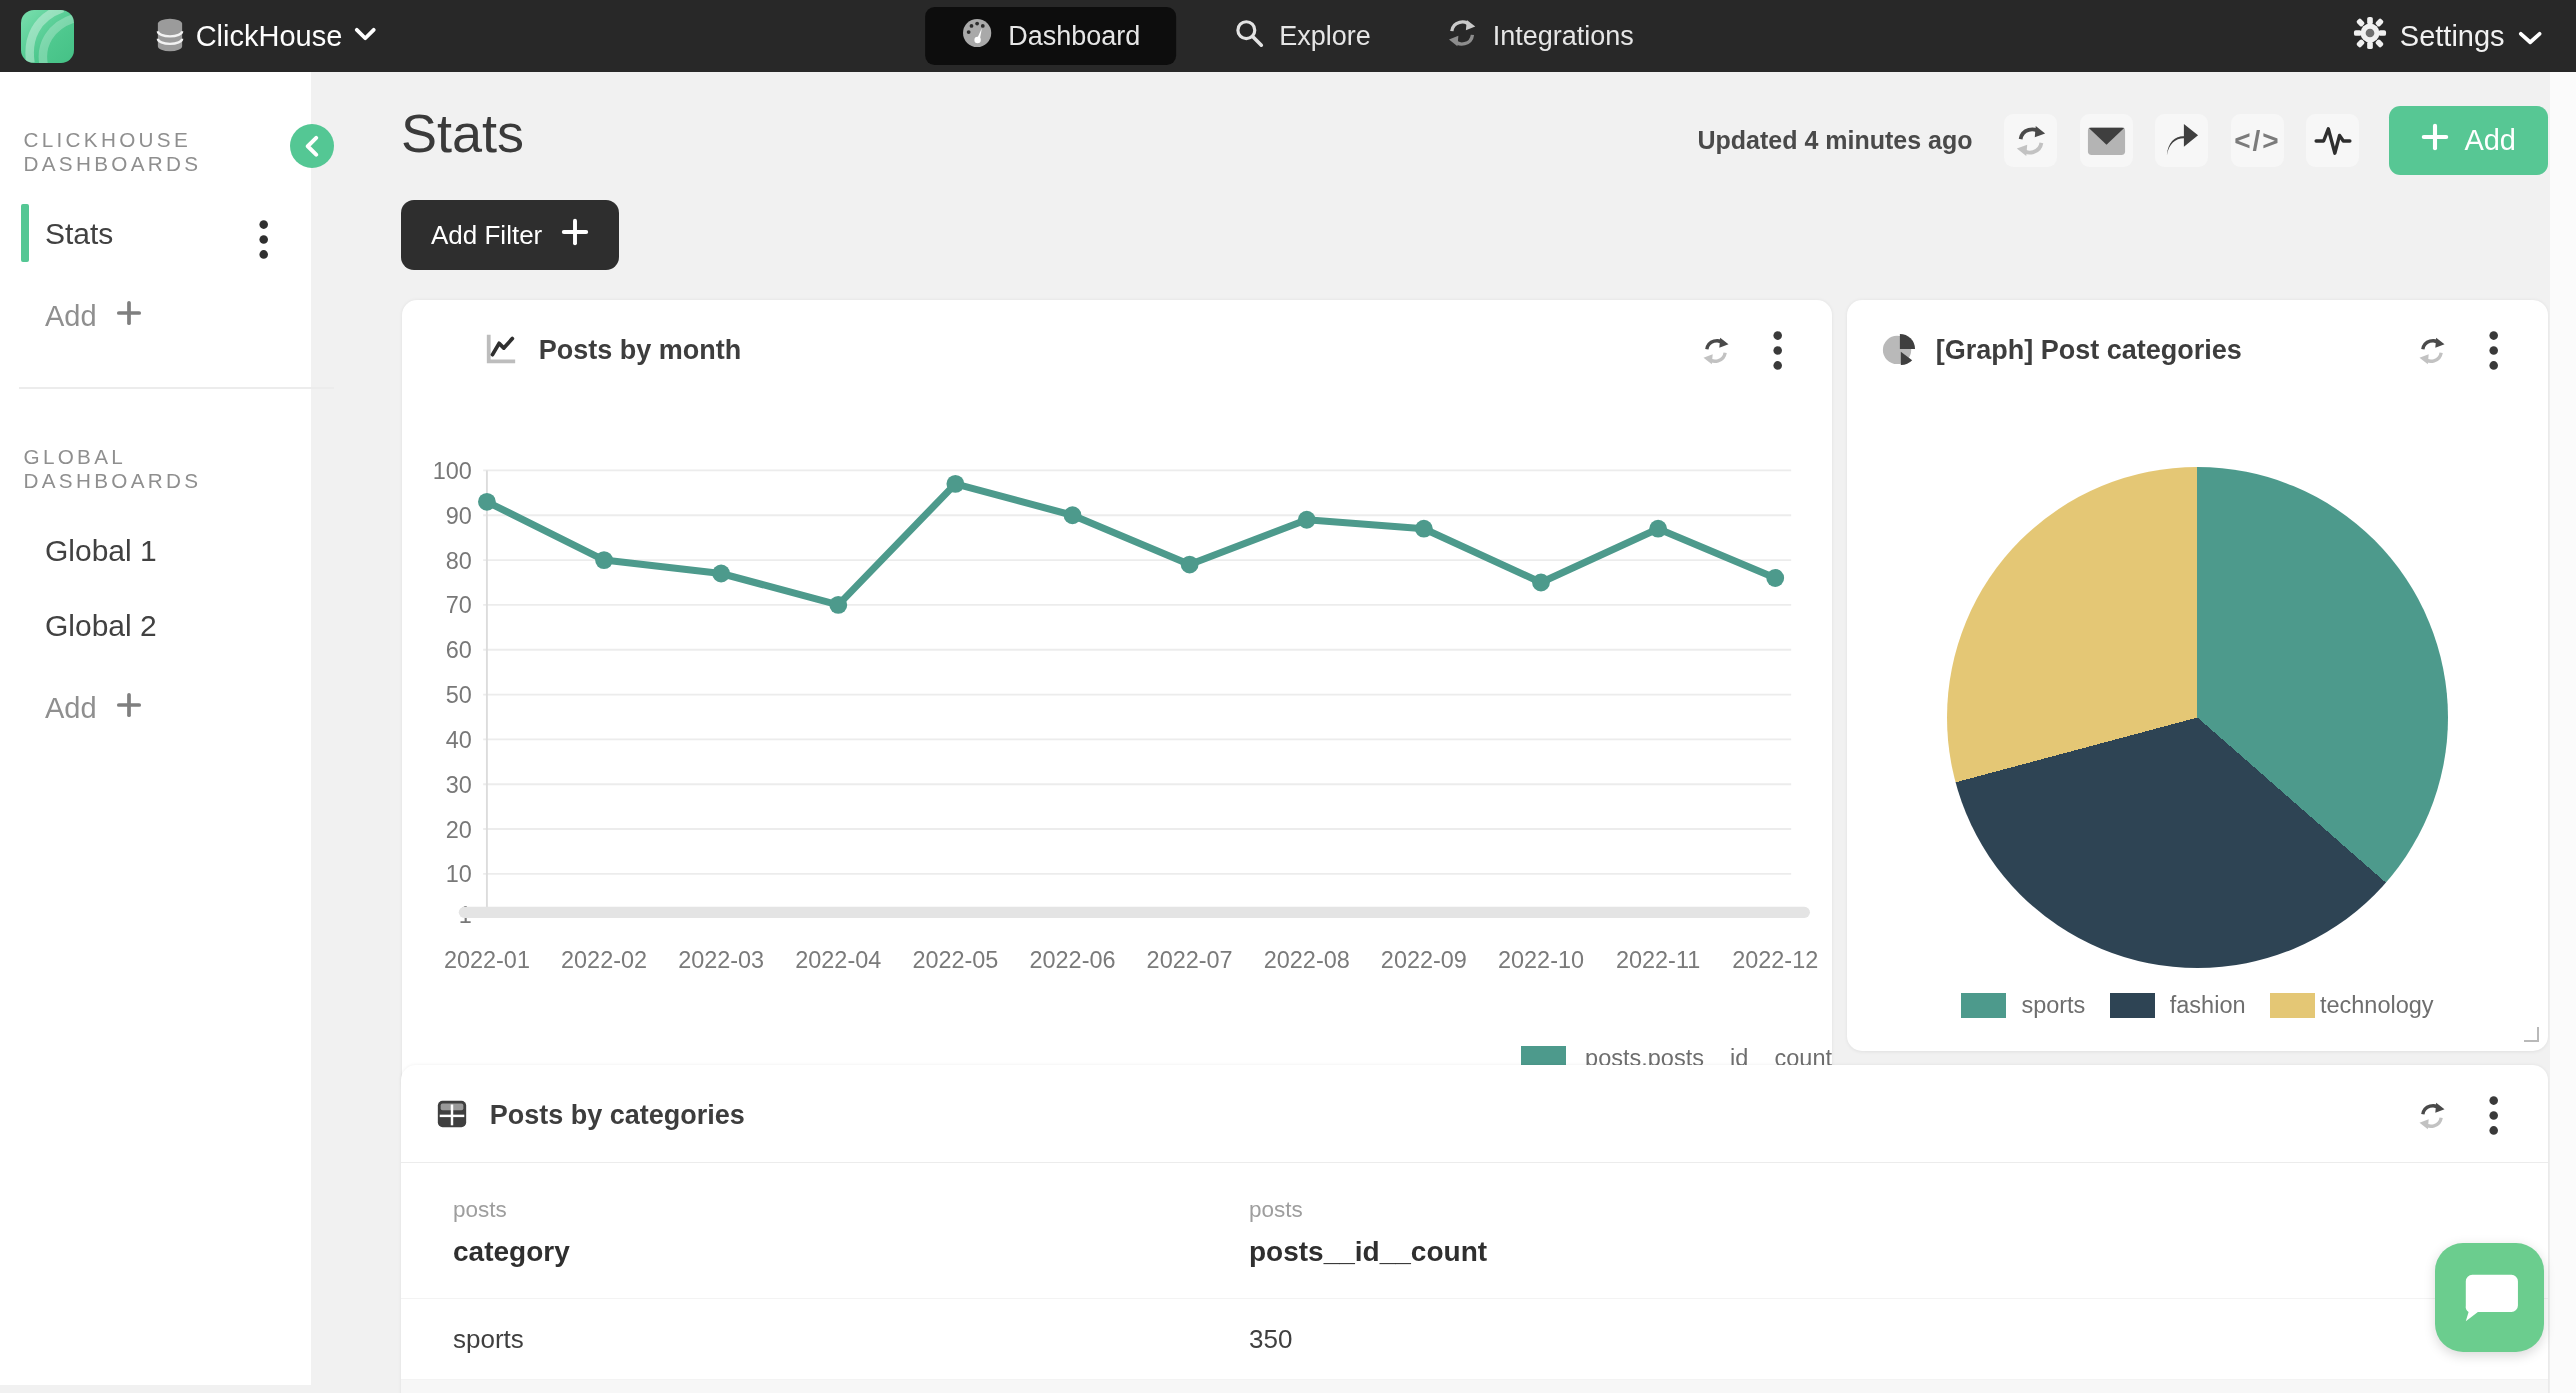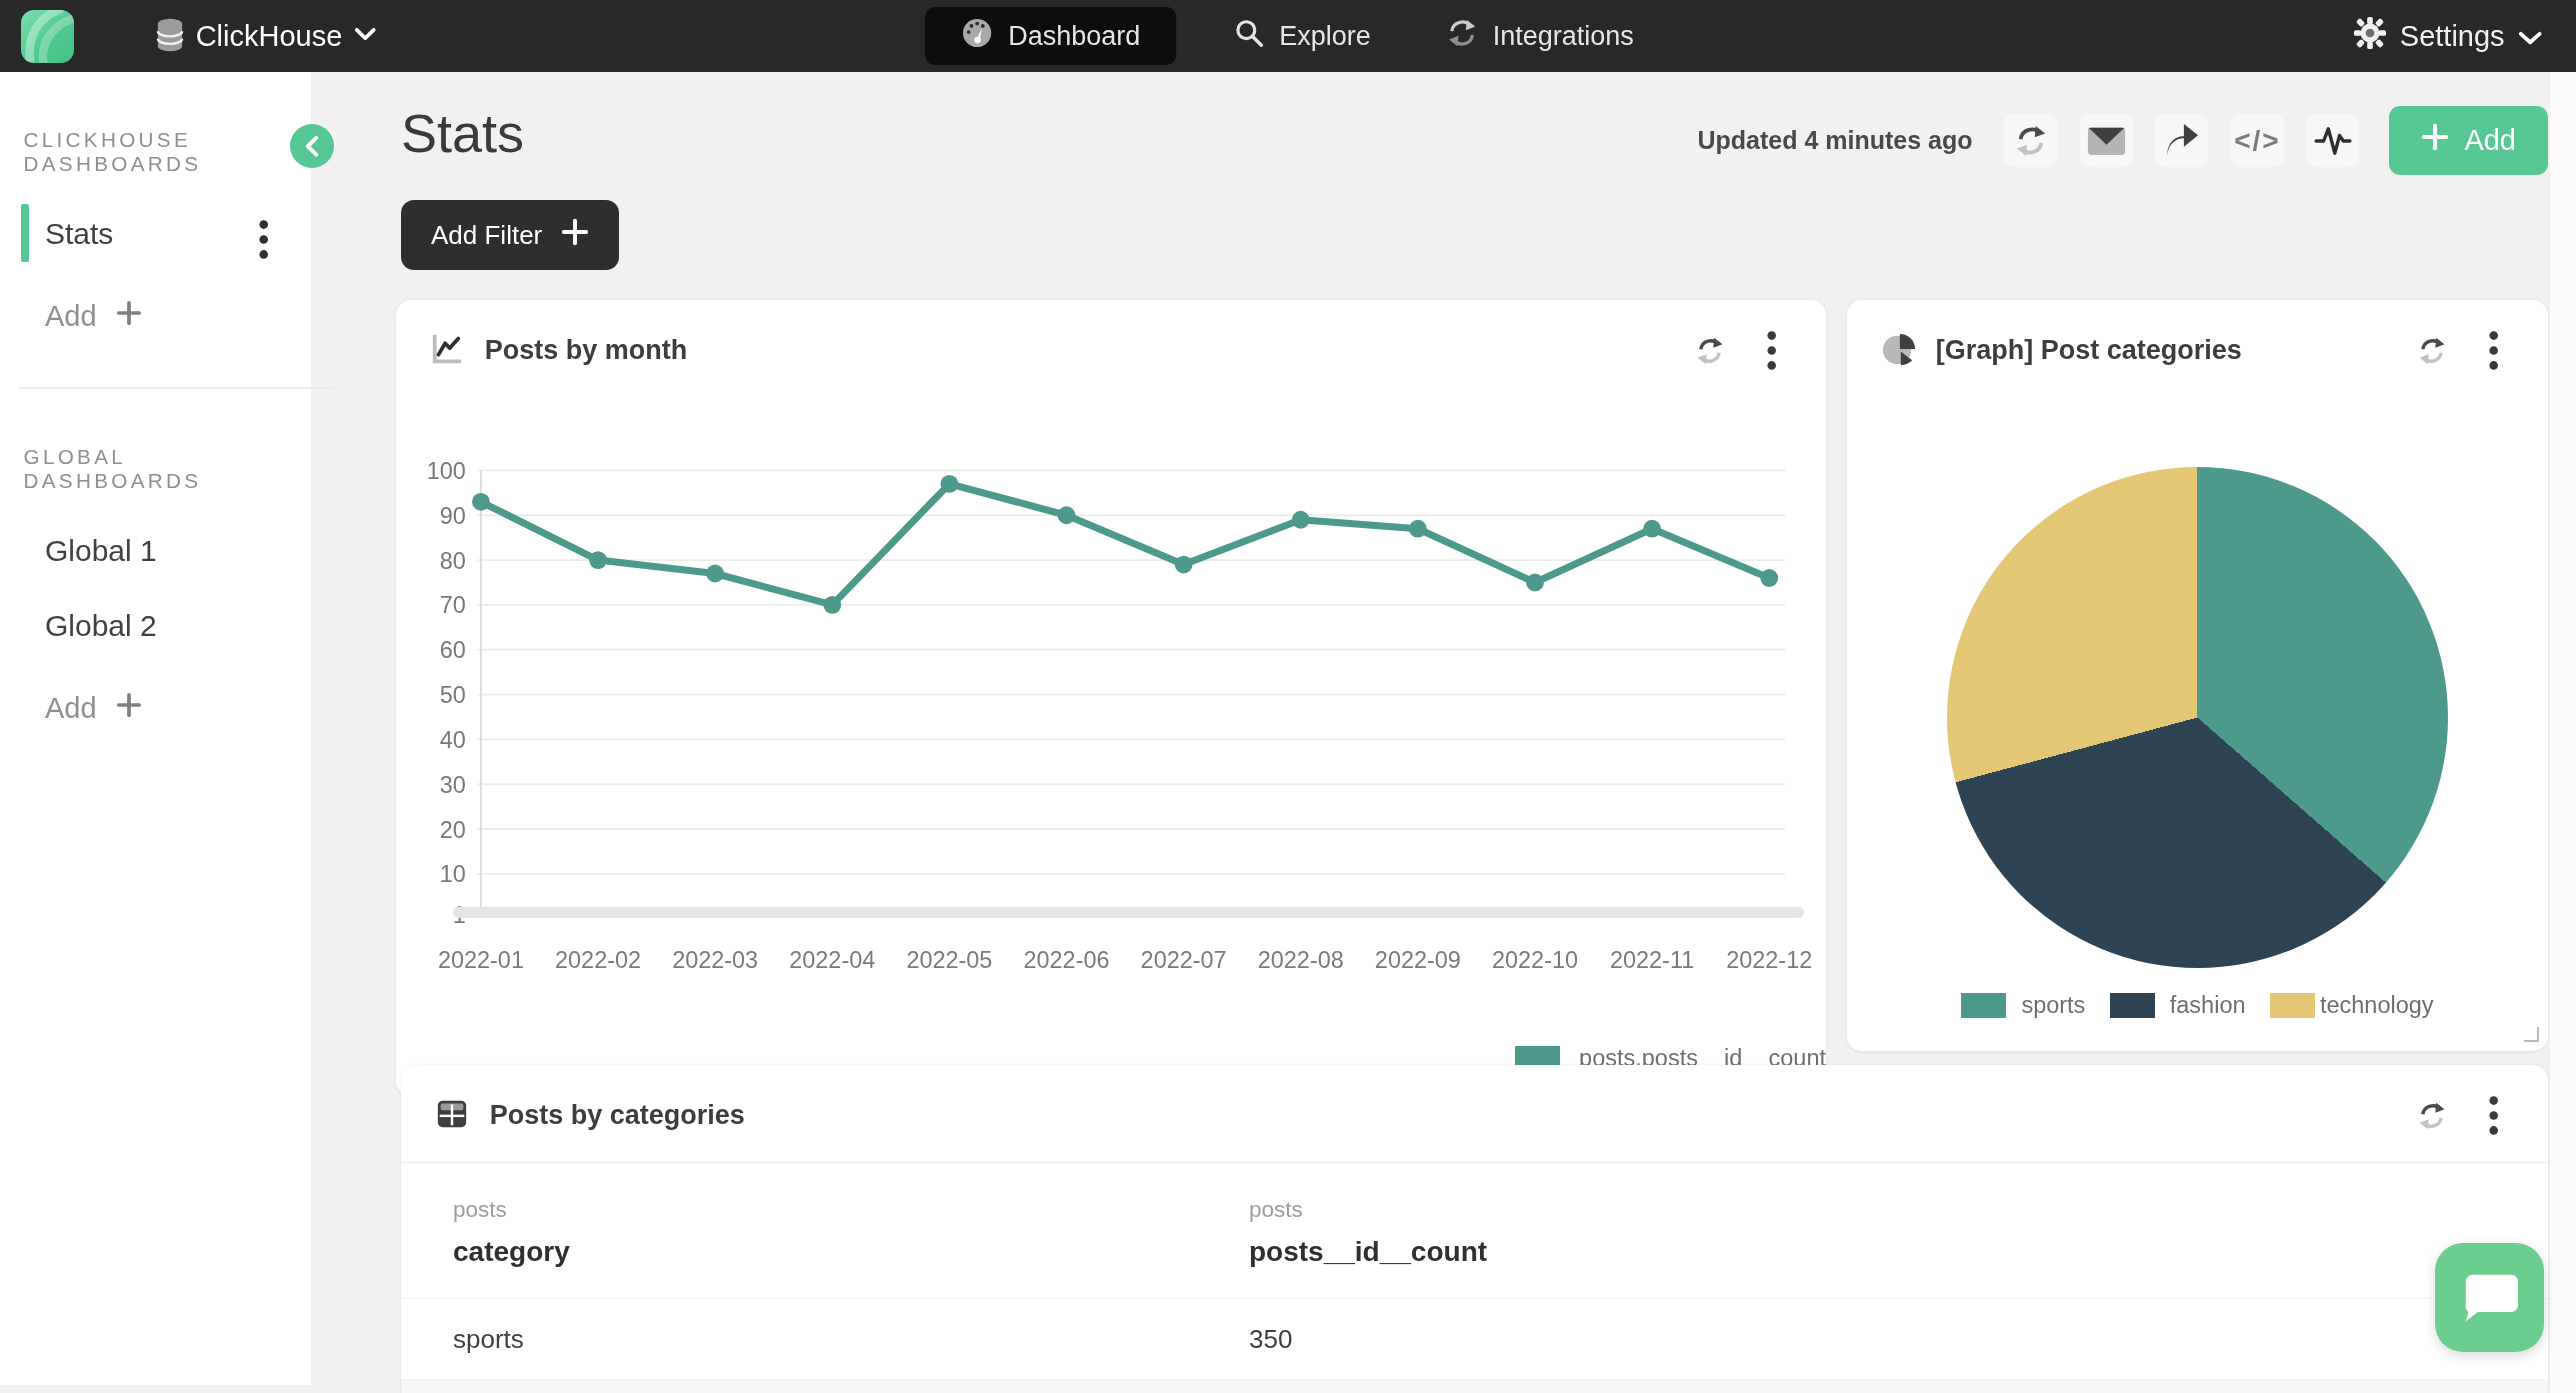--- a/index.html
+++ b/index.html
@@ -39,21 +39,21 @@
   .add-filter-btn { position:absolute; left:29px; top:128px; height:70px; background:#2e2e2e; color:#fff; font-size:26px; border-radius:13px; display:flex; align-items:center; gap:19px; padding:0 30px; cursor:pointer; }
 
   
   .card { position:absolute; background:#ffffff; border-radius:15px; box-shadow:0 0.9px 3.8px rgba(0,0,0,0.07); }
   .card-header { display:flex; align-items:center; gap:20.7px; padding:30px 34px 0 34px; }
   .card-title { font-size:27px; font-weight:700; color:#3d3d3d; }
   .card-header .spacer { flex:1; }
   .card-icon-btn { width:41px; height:41px; display:flex; align-items:center; justify-content:center; cursor:pointer; }
   .resize-corner { position:absolute; right:9.4px; bottom:9.4px; width:15px; height:15px; border-right:2.8px solid #b9b9b9; border-bottom:2.8px solid #b9b9b9; }
 
-  #line-card { left:24px; top:228px; width:1430px; height:796px; }
+  #line-card { left:30px; top:228px; width:1430px; height:796px;padding-left:48px; }
   #line-svg { position:absolute; left:0; top:131px; width:1430px; height:563px; }
   .chart-legend { position:absolute; left:0; right:0; bottom:24.4px; display:flex; align-items:center; justify-content:flex-end; gap:19px; }
   .legend-swatch { width:45px; height:25px; }
   .legend-label { font-size:23.5px; color:#6e6e6e; }
 
   #pie-card { left:1475px; top:228px; width:701px; height:751px; }
   #pie-circle { position:absolute; left:100px; top:167px; width:501px; height:501px; border-radius:50%; }
   #pie-legend { position:absolute; left:0; right:0; bottom:32px; display:flex; align-items:center; justify-content:center; gap:24.4px; }
 
   #table-card { left:29px; top:993px; width:2147px; height:526px; }

